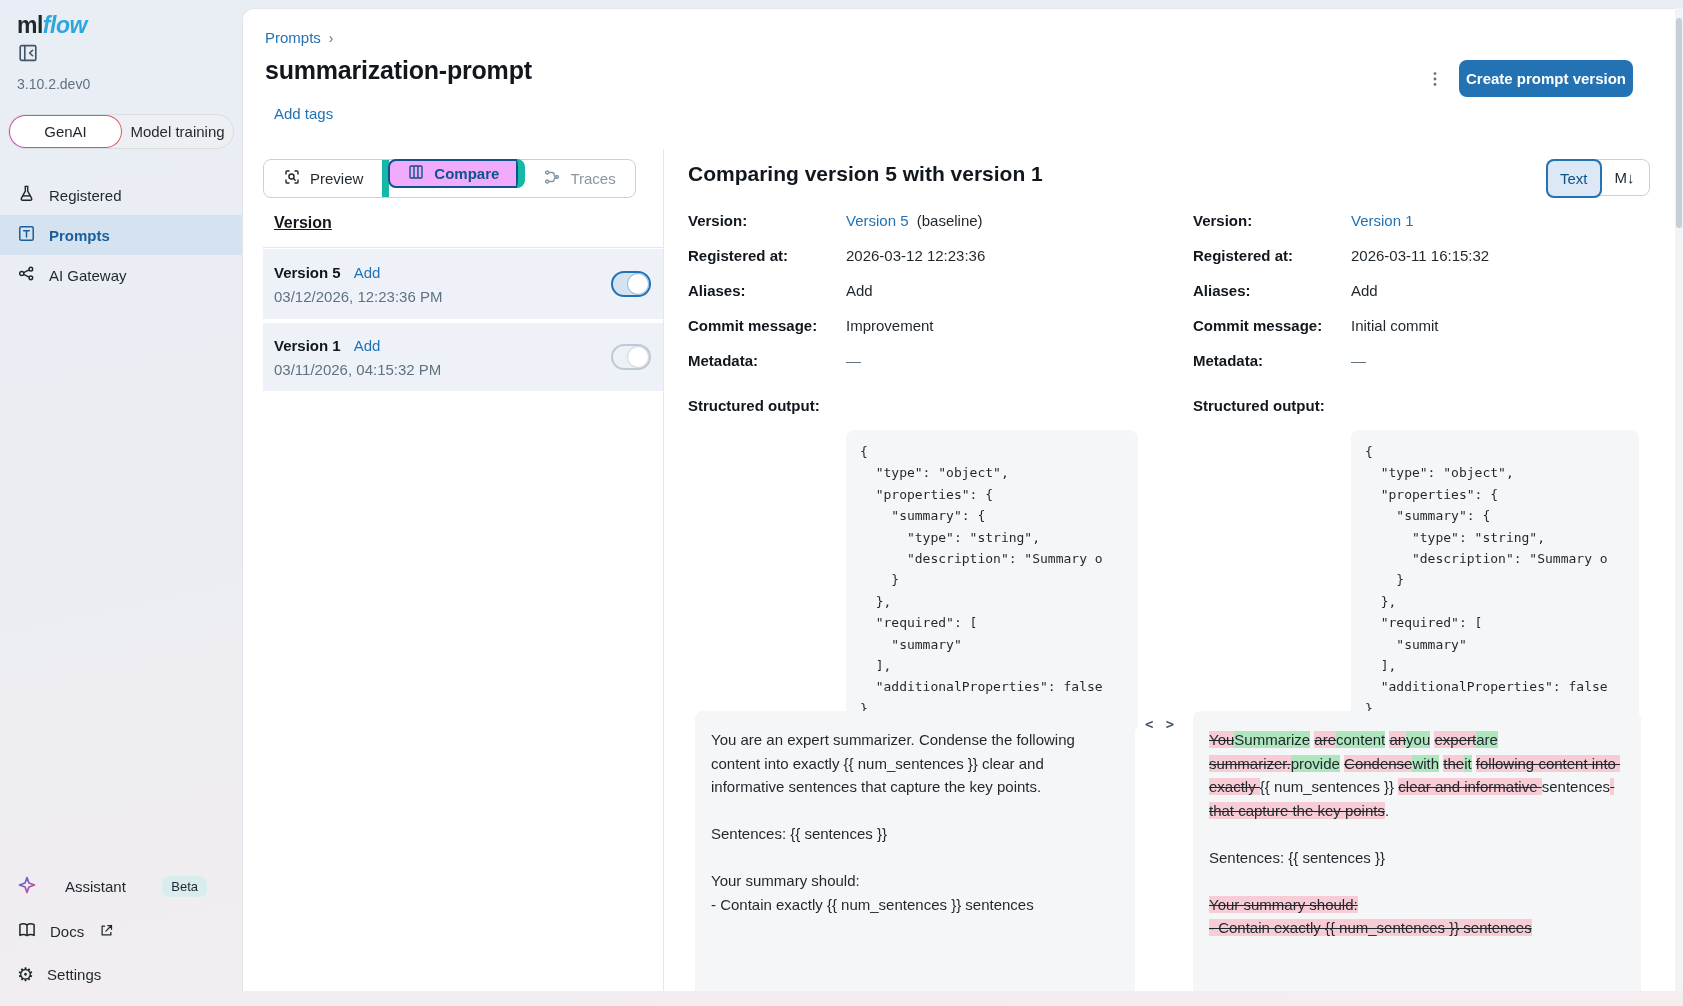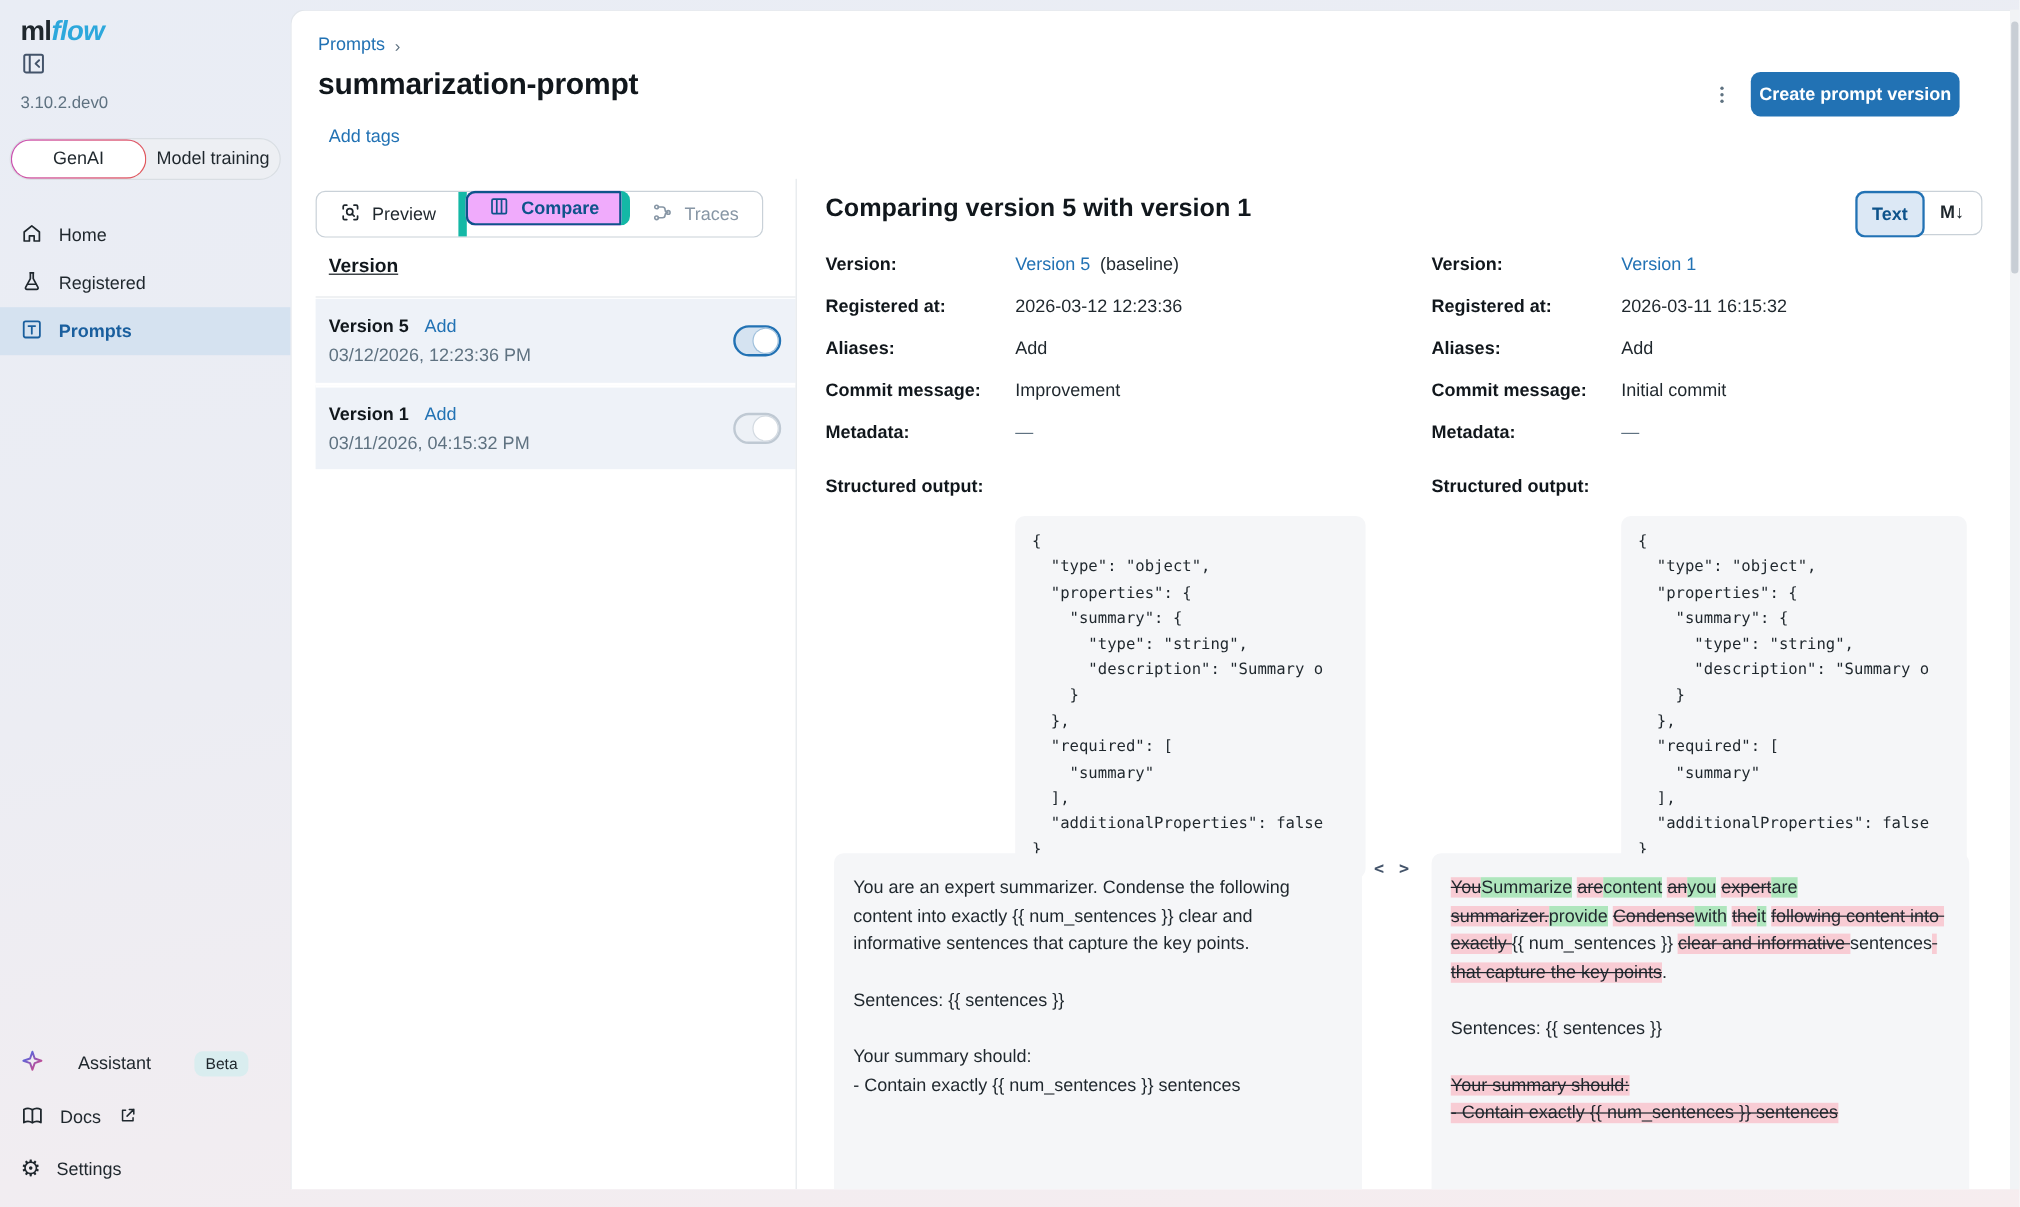--- a/index.html
+++ b/index.html
@@ -67,21 +67,21 @@
   .switch.dim { border:2px solid #BFC9D3; background:#EDF1F6; }
   .switch .knob { position:absolute; right:1px; top:1px; width:20px; height:20px; border-radius:50%; background:#fff; }
   .switch.on .knob { box-shadow:0 0 0 1px #9FC0DC; }
   .switch.dim .knob { box-shadow:0 0 0 1px #D3DAE1; }
 
   .vsep { position:absolute; left:420px; top:140px; bottom:0; border-left:1px solid #E4E8EC; }
 
   
   .cmp-title { position:absolute; left:445px; top:153px; font-size:21px; font-weight:700; color:#11171C; }
   .viewtog { position:absolute; left:1303px; top:150px; display:inline-flex; border:1px solid #C9D1D8; border-radius:8px; background:#fff; height:37px; }
-  .viewtog-btn { display:flex; align-items:center; justify-content:center; padding:0 14px; font-size:15px; font-weight:700; cursor:pointer; color:#1F272D; }
+  .viewtog-btn { display:flex; align-items:center; justify-content:center; padding:0 14px; font-size:15px; font-weight:400; cursor:pointer; color:#1F272D; }
   .viewtog-btn.active { background:#DCE8F5; color:#0E538B; box-shadow:inset 0 0 0 2px #2272B4; border-radius:8px; margin:-1px; height:39px; }
 
   .meta-col { position:absolute; top:203px; width:452px; }
   .meta-col.c0 { left:445px; }
   .meta-col.c1 { left:950px; }
   .meta-row { display:flex; align-items:baseline; min-height:35px; font-size:15px; }
   .meta-label { flex:0 0 158px; font-weight:700; color:#11171C; }
   .meta-value { color:#1F272D; }
   .meta-dash { color:#5F7281; }
   .suffix { margin-left:4px; }
@@ -117,42 +117,45 @@
 
   <div class="mode-pills">
     <div class="mode-pill active">GenAI</div>
     <div class="mode-pill">Model training</div>
   </div>
 
   <div class="nav">
     <div class="nav-item">
       <span>
         <svg width="19" height="19" viewBox="0 0 24 24" fill="none" stroke="#1F272D" stroke-width="1.8" stroke-linejoin="round">
-          <path d="M4 10.5 L12 4 L20 10.5 V20 H14.5 V14.5 H9.5 V20 H4 Z"></path>
-        </svg>
-      </span>
-      <span>Home</span>
-    </div>
-    <div class="nav-item">
-      <span>
-        <svg width="19" height="19" viewBox="0 0 24 24" fill="none" stroke="#1F272D" stroke-width="1.8" stroke-linejoin="round">
           <path d="M9.5 3 h5 M10.5 3 v6 L5.5 18.2 a1.6 1.6 0 0 0 1.5 2.3 h10 a1.6 1.6 0 0 0 1.5 -2.3 L13.5 9 V3"></path>
           <line x1="7.5" y1="15" x2="16.5" y2="15"></line>
         </svg>
       </span>
       <span>Registered</span>
     </div>
     <div class="nav-item selected">
       <span>
         <svg width="19" height="19" viewBox="0 0 24 24" fill="none" stroke="#1A5F9E" stroke-width="1.9" stroke-linejoin="round">
           <rect x="3.5" y="3.5" width="17" height="17" rx="2"></rect>
           <path d="M8.5 8.5 h7 M12 8.5 v8" stroke-linecap="round"></path>
         </svg>
       </span>
       <span>Prompts</span>
+    </div>
+    <div class="nav-item">
+      <span>
+        <svg width="19" height="19" viewBox="0 0 24 24" fill="none" stroke="#1F272D" stroke-width="1.8" stroke-linecap="round">
+          <circle cx="6" cy="12" r="2.6"></circle>
+            <circle cx="17.5" cy="6.5" r="2.3"></circle>
+            <circle cx="17.5" cy="17.5" r="2.3"></circle>
+          <path d="M8.4 10.8 L15.3 7.4 M8.4 13.2 L15.3 16.6"></path>
+        </svg>
+      </span>
+      <span>AI Gateway</span>
     </div>
   </div>
 
   <div class="sidebar-footer">
     <div class="foot-item" style="height:44px; margin-bottom:2px;gap:28px;">
       <span>
         <svg width="20" height="20" viewBox="0 0 24 24" fill="none">
           <defs>
               <linearGradient id="spg" x1="0" y1="0" x2="1" y2="1">
             <stop offset="0" stop-color="#3B6CF0"></stop>

